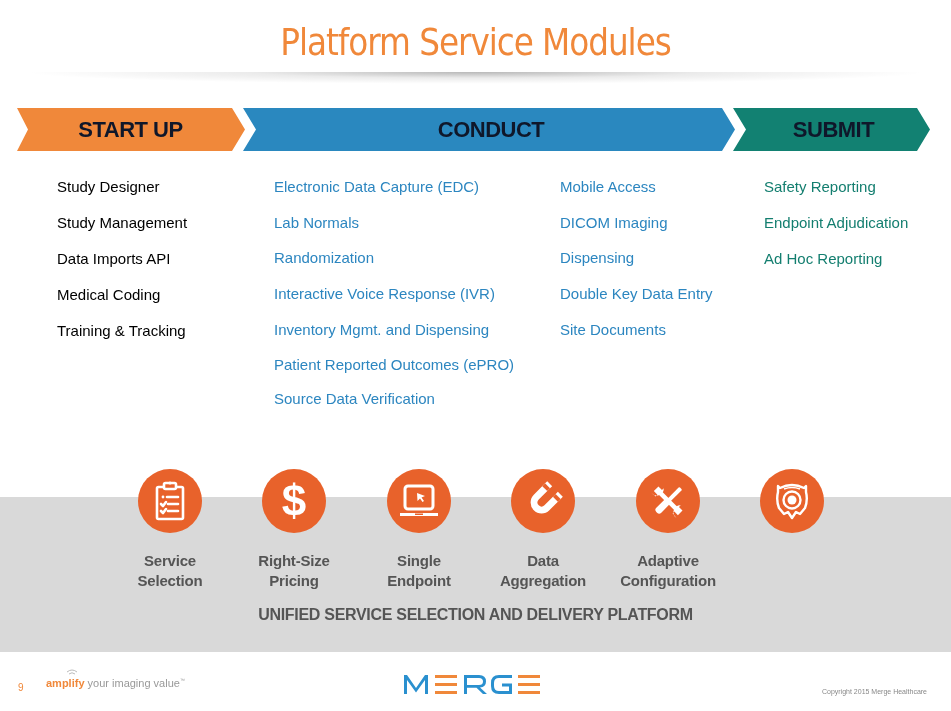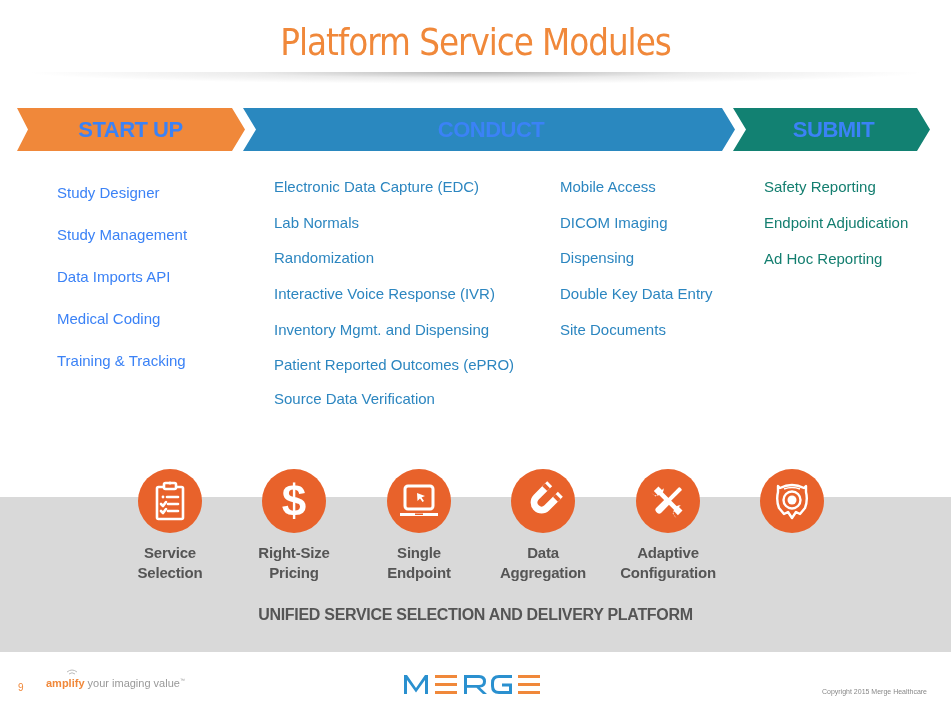--- a/index.html
+++ b/index.html
@@ -13,39 +13,39 @@
   }
   .title-shadow {
     position: absolute; left: 20px; top: 72px; width: 911px; height: 12px;
     background: radial-gradient(ellipse at center top, rgba(0,0,0,0.28) 0%, rgba(0,0,0,0.08) 35%, rgba(0,0,0,0) 70%);
   }
 
   .banner { position: absolute; left: 0; top: 108px; width: 951px; height: 43px; }
   .banner svg { position: absolute; left: 0; top: 0; }
   .banner-label {
     position: absolute; top: 0; height: 43px; line-height: 43px; text-align: center;
-    color: #3b82f6; font-weight: bold; font-size: 22px; letter-spacing: -0.5px;
+    color: #0f172a; font-weight: bold; font-size: 22px; letter-spacing: -0.5px;
     font-family: "Liberation Sans", sans-serif;
   }
 
   .col { position: absolute; top: 176px; }
   .col .item { display: block; height: 36px; line-height: 22px; font-size: 15px; white-space: nowrap; }
-  .col-startup .item { color: #3b82f6; margin-top: 6px; }
+  .col-startup .item { color: #000000; }
   .col-conduct .item { color: #2c86c0; height: 35.7px; }
   .col-submit .item { color: #137e6f; }
 
   .gray-band { position: absolute; left: 0; top: 497px; width: 951px; height: 155px; background: #d9d9d9; }
 
   .feature { position: absolute; top: 469px; width: 130px; text-align: center; }
   .feature .circle {
     width: 64px; height: 64px; border-radius: 50%; background: #e8622b;
     margin: 0 auto; position: relative; display: flex; align-items: center; justify-content: center;
   }
   .feature .label {
-    margin-top: 10px; font-size: 15px; font-weight: bold; color: #555555; line-height: 20px;
+    margin-top: 18px; font-size: 15px; font-weight: bold; color: #555555; line-height: 20px;
     letter-spacing: -0.2px;
   }
 
   .tagline {
     position: absolute; left: 0; top: 606px; width: 951px; text-align: center;
     font-size: 16px; font-weight: bold; color: #555555; letter-spacing: -0.3px;
   }
 
   .footer-page { position: absolute; left: 18px; top: 682px; font-size: 10px; color: #f0883a; }
   .footer-amplify { position: absolute; left: 46px; top: 677px; font-size: 11px; color: #999999; white-space: nowrap; }

